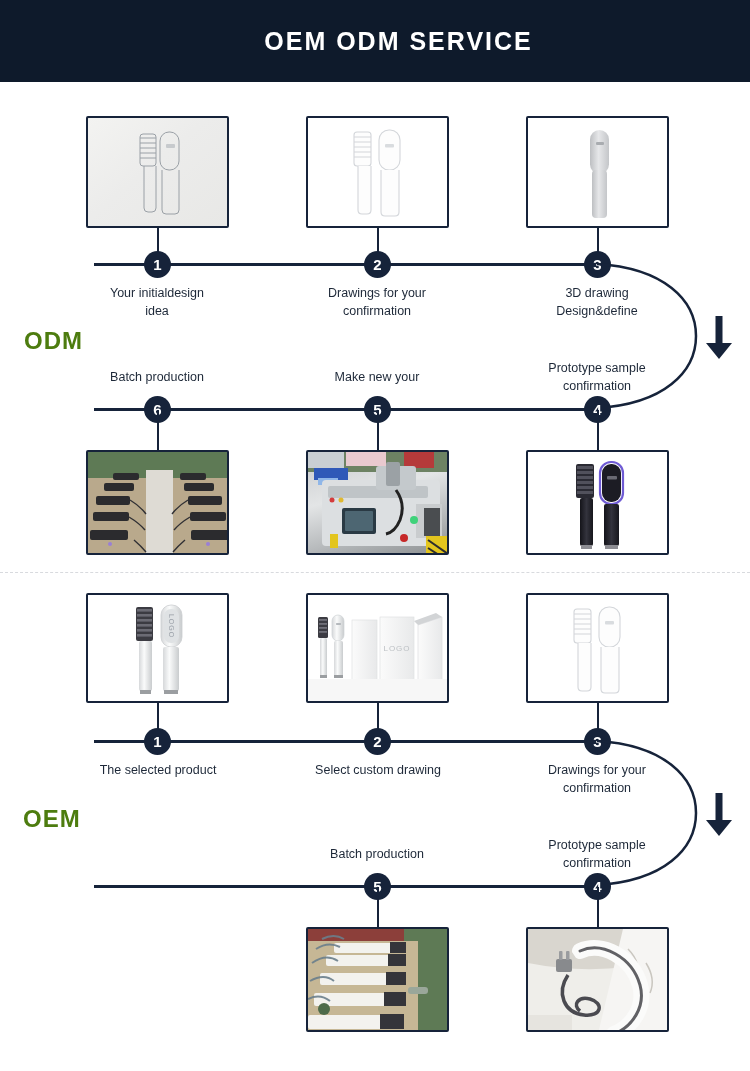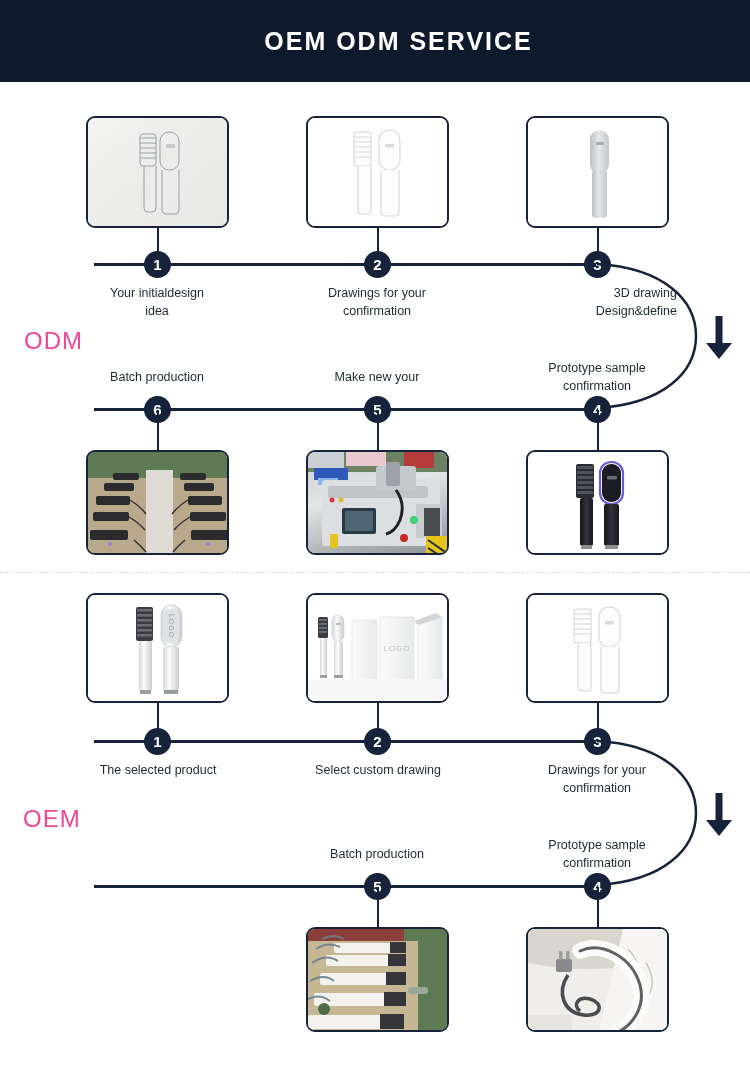--- a/index.html
+++ b/index.html
@@ -23,21 +23,21 @@
     letter-spacing: 2.0px;
   }
 
   
   .section { position: absolute; left: 0; width: 750px; }
 
   
   .card {
     position: absolute;
     border: 2.5px solid #16233a;
-    border-radius: 9px;
+    border-radius: 2px;
     background: #ffffff;
     overflow: hidden;
   }
   .card-inner { position:absolute; inset:0; }
 
   
   .stem {
     position: absolute; width: 2.5px; background: #16233a;
   }
 
@@ -64,22 +64,22 @@
     font-size: 12.5px;
     color: #1d2838;
     line-height: 1.42;
     font-family: "Liberation Sans", sans-serif;
     white-space: pre-line;
   }
 
   
   .side-label {
     position: absolute;
-    font-size: 24px; font-weight: 400; letter-spacing: 1px;
-    color: #ec4899;
+    font-size: 24px; font-weight: 700; letter-spacing: 1px;
+    color: #4d7c0f;
   }
 
   
   .arc { position: absolute; }
 
   
   .down-arrow { position: absolute; }
 
   
   .divider {
@@ -188,21 +188,21 @@
     <div class="rail" style="left:94px; top:263px; width:503px;"></div>
 
     <div class="node" style="left:144px; top:251px;">1</div>
     <div class="node" style="left:364px; top:251px;">2</div>
     <div class="node" style="left:584px; top:251px;">3</div>
 
     <div class="caption" style="left:77px; top:285px; width:160px;">Your initialdesign
 idea</div>
     <div class="caption" style="left:297px; top:285px; width:160px;">Drawings for your
 confirmation</div>
-    <div class="caption" style="left:517px; top:285px; width:160px;text-align:right;">3D drawing
+    <div class="caption" style="left:517px; top:285px; width:160px;">3D drawing
 Design&amp;define</div>
 
     <div class="arc" style="left:592px; top:258px;">
       <svg width="120" height="156" viewBox="0 0 120 156">
         <path d="M5 6 C 72 10, 104 42, 104 78 C 104 114, 72 146, 5 150" fill="none" stroke="#16233a" stroke-width="2.5"></path>
       </svg>
     </div>
 
     <div class="caption" style="left:77px; top:369px; width:160px;">Batch production</div>
     <div class="caption" style="left:297px; top:369px; width:160px;">Make new your</div>

